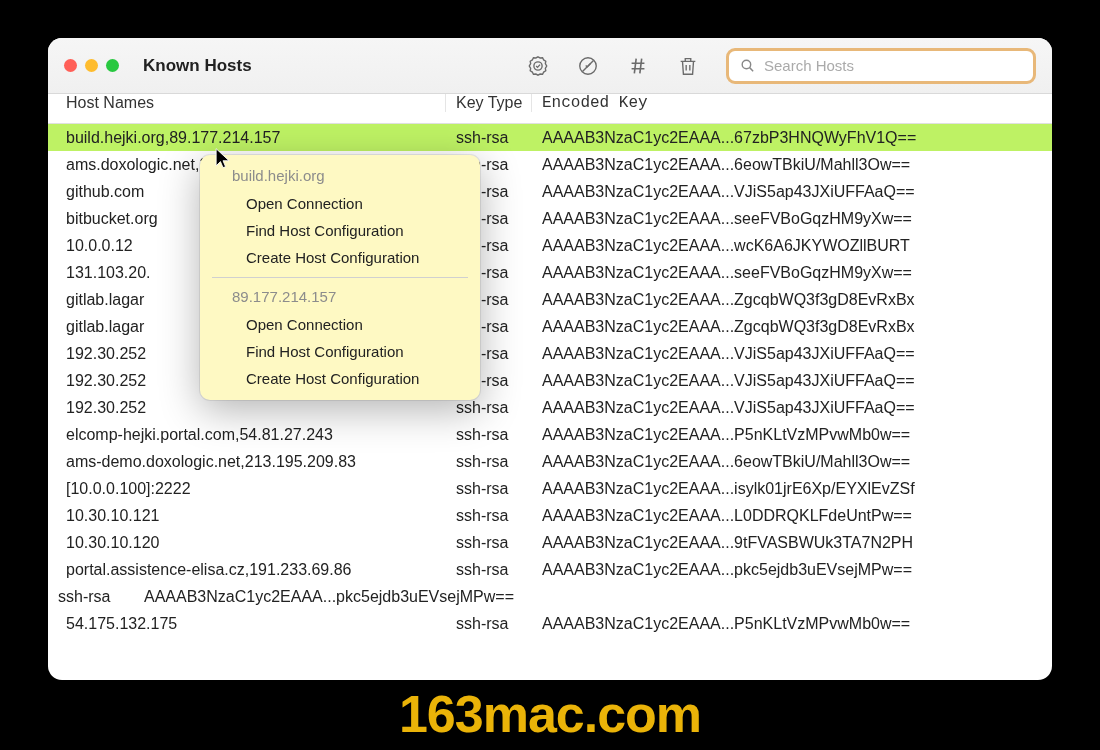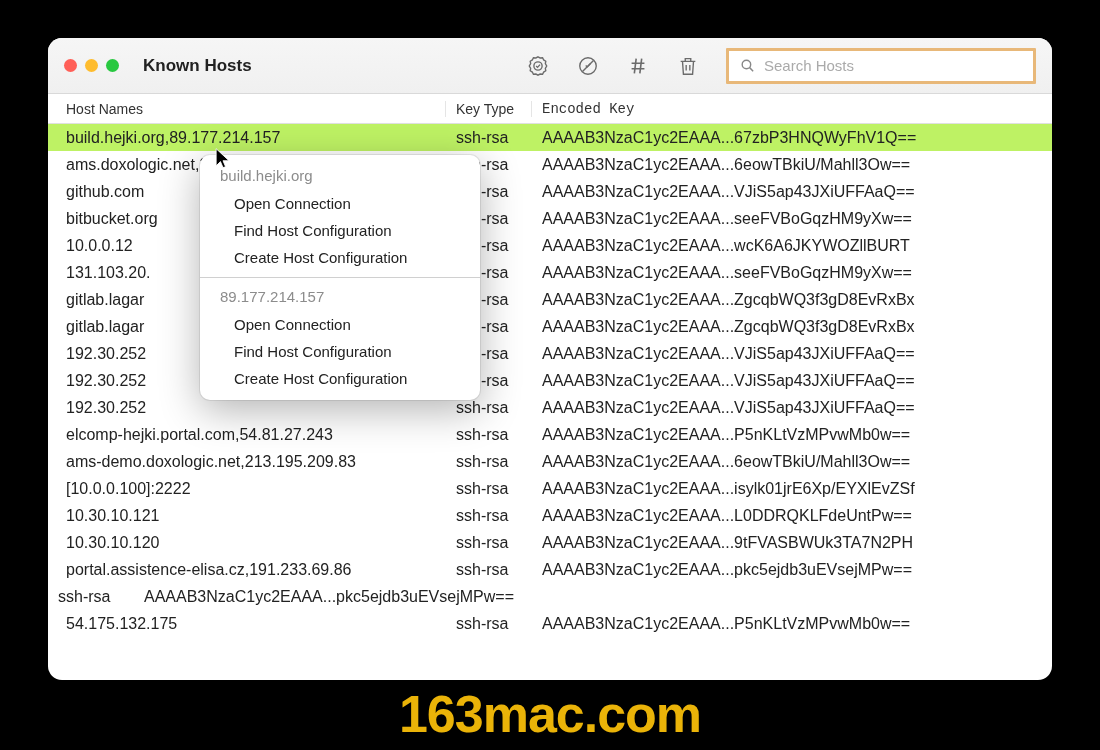--- a/index.html
+++ b/index.html
@@ -70,41 +70,41 @@
       color: #6b6b6b;
       cursor: pointer;
     }
     .tb-icon svg { width: 22px; height: 22px; }
     .search-wrap {
       display: flex;
       align-items: center;
       width: 310px;
       height: 36px;
       border: 3px solid #e8b879;
-      border-radius: 1px;
+      border-radius: 9px;
       background: #fff;
       padding: 0 10px;
       gap: 8px;
     }
     .search-wrap svg { width: 17px; height: 17px; color: #888; }
     .search-wrap input {
       border: none;
       outline: none;
       font-size: 15px;
       color: #333;
       flex: 1;
       background: transparent;
     }
     .search-wrap input::placeholder { color: #aaa; }
     .columns-header {
       display: flex;
       height: 30px;
-      align-items: center;
+      align-items: flex-start;
       border-bottom: 1px solid #e0e0e0;
-      font-size: 14px;
+      font-size: 16px;
       color: #333;
       background: #fff;
     }
     .col-host-header { width: 398px; padding-left: 18px; border-right: 1px solid #e5e5e5; }
     .col-type-header { width: 86px; padding-left: 10px; border-right: 1px solid #e5e5e5; }
     .col-key-header { flex: 1; padding-left: 10px; font-family: Liberation Mono, monospace; }
     .rows {
       flex: 1;
       overflow: hidden;
       font-size: 16px;
@@ -119,24 +119,24 @@
     }
     .row.selected { background: #bef264; }
     .col-host { width: 398px; padding-left: 18px; overflow: hidden; text-overflow: ellipsis; }
     .col-type { width: 86px; padding-left: 10px; }
     .col-key { flex: 1; padding-left: 10px; overflow: hidden; }
     .context-menu {
       position: absolute;
       top: 155px;
       left: 200px;
       width: 280px;
-      background: #ffffff;
+      background: #fef9c3;
       border-radius: 10px;
       box-shadow: 0 10px 40px rgba(0,0,0,0.3), 0 0 0 1px rgba(0,0,0,0.08);
-      padding: 8px 0;
+      padding: 8px 12px;
       font-size: 15px;
       color: #222;
     }
     .menu-header {
       padding: 4px 20px 6px 20px;
       color: #8c8c8c;
       font-size: 15px;
     }
     .menu-item {
       padding: 5px 20px 5px 34px;

